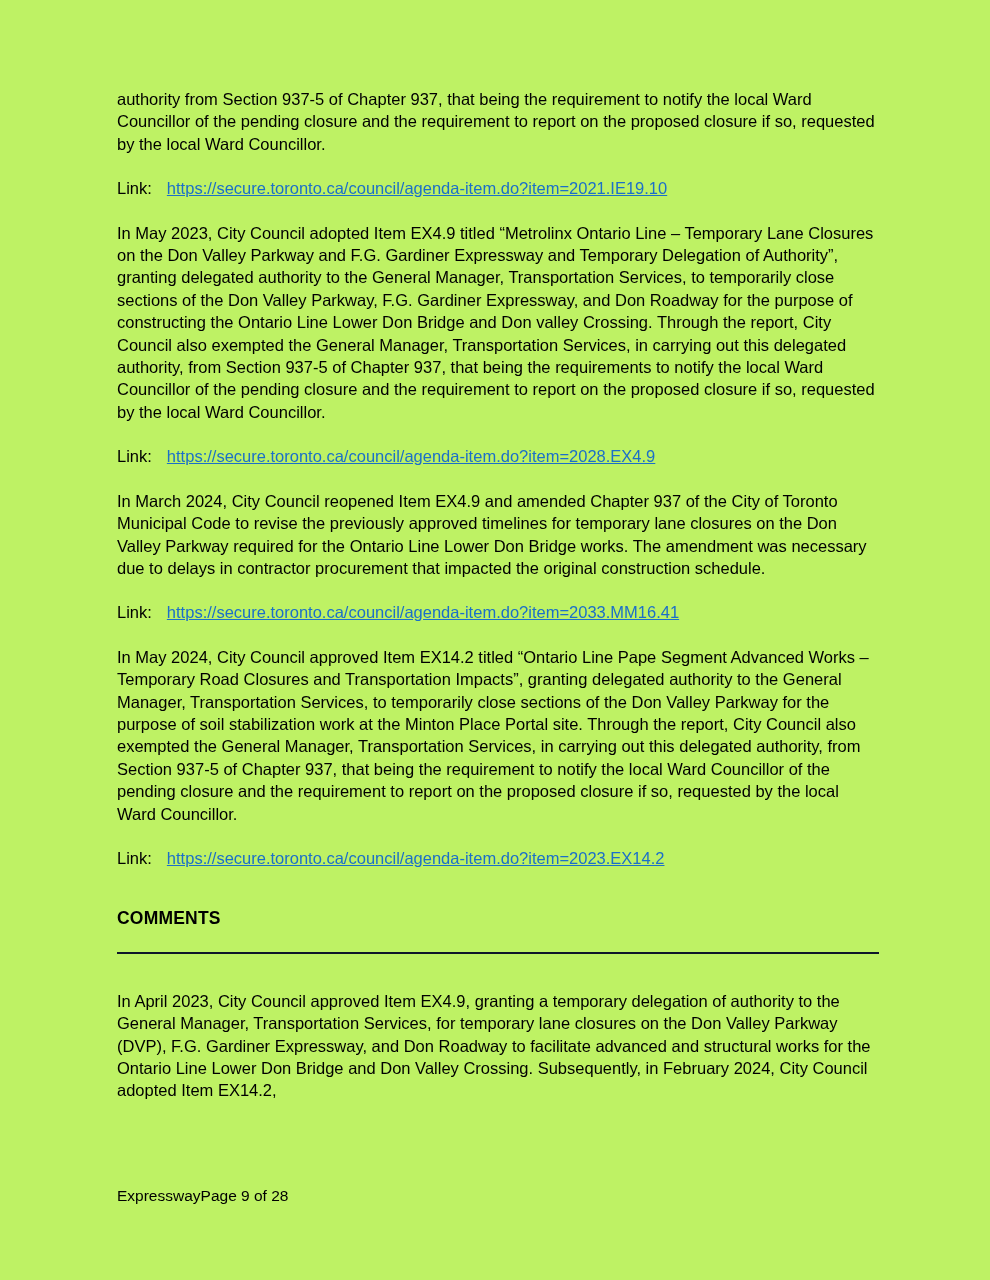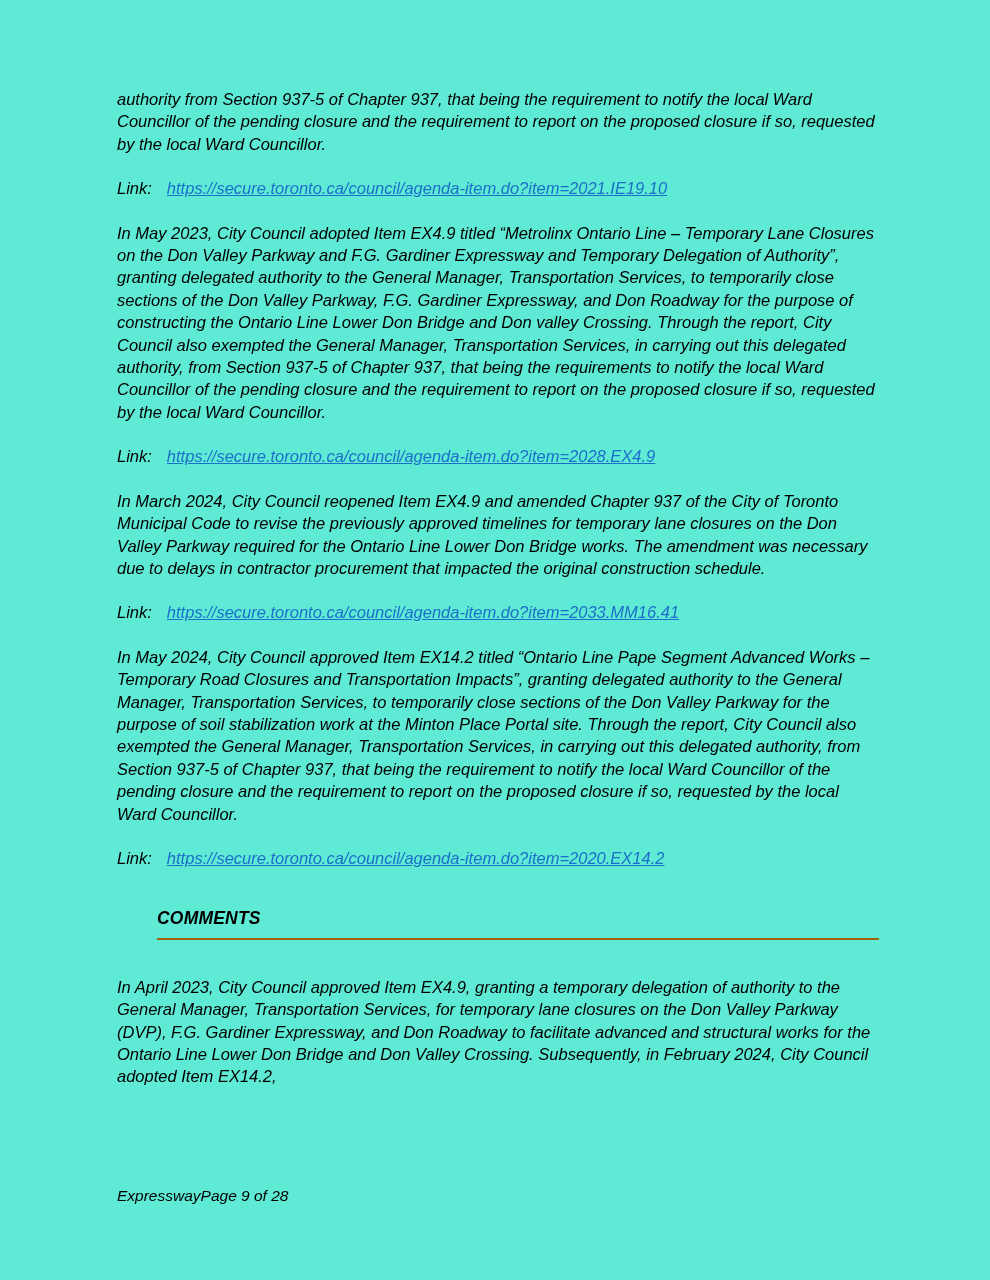--- a/index.html
+++ b/index.html
@@ -1,25 +1,24 @@
 <!DOCTYPE html>
 <html><head>
 <meta charset="utf-8">
 <style>
   * { margin: 0; padding: 0; box-sizing: border-box; }
   html, body { background: #ffffff; }
   .page {
     position: relative;
     width: 990px;
     height: 1280px;
-    background: #5eead4;
+    background: #bef264;
     font-family: "Liberation Sans", "DejaVu Sans", sans-serif;
     color: #000000;
     overflow: hidden;
-    font-style: italic;
   }
   .content {
     position: absolute;
     left: 117px;
     top: 88px;
     width: 762px;
     font-size: 16.5px;
     line-height: 22.4px;
   }
   .para { margin: 0 0 22px 0; }
@@ -31,23 +30,22 @@
     text-decoration-color: #1b6fc9;
     margin-left: 15px;
     cursor: pointer;
   }
   .section-heading {
     margin-top: 38px;
     margin-bottom: 36px;
     font-size: 17.5px;
     font-weight: bold;
     letter-spacing: 0.2px;
-    padding-bottom: 8px;
-    border-bottom: 2px solid #a16207;
-    margin-left: 40px;
+    padding-bottom: 22px;
+    border-bottom: 2px solid #0f172a;
   }
   .footer {
     position: absolute;
     left: 117px;
     top: 1185px;
     width: 761px;
     font-size: 15.5px;
     line-height: 21px;
     color: #000000;
   }
@@ -76,21 +74,21 @@
 
     <p class="para">In March 2024, City Council reopened Item EX4.9 and amended Chapter 937 of the City of Toronto Municipal Code to revise the previously approved timelines for temporary lane closures on the Don Valley Parkway required for the Ontario Line Lower Don Bridge works. The amendment was necessary due to delays in contractor procurement that impacted the original construction schedule.</p>
 
     <p class="link-line">
       <span class="link-label">Link:</span><a class="url">https://secure.toronto.ca/council/agenda-item.do?item=2033.MM16.41</a>
     </p>
 
     <p class="para">In May 2024, City Council approved Item EX14.2 titled “Ontario Line Pape Segment Advanced Works – Temporary Road Closures and Transportation Impacts”, granting delegated authority to the General Manager, Transportation Services, to temporarily close sections of the Don Valley Parkway for the purpose of soil stabilization work at the Minton Place Portal site. Through the report, City Council also exempted the General Manager, Transportation Services, in carrying out this delegated authority, from Section 937-5 of Chapter 937, that being the requirement to notify the local Ward Councillor of the pending closure and the requirement to report on the proposed closure if so, requested by the local Ward Councillor.</p>
 
     <p class="link-line">
-      <span class="link-label">Link:</span><a class="url">https://secure.toronto.ca/council/agenda-item.do?item=2020.EX14.2</a>
+      <span class="link-label">Link:</span><a class="url">https://secure.toronto.ca/council/agenda-item.do?item=2023.EX14.2</a>
     </p>
 
     <h2 class="section-heading">COMMENTS</h2>
 
     <p class="para">In April 2023, City Council approved Item EX4.9, granting a temporary delegation of authority to the General Manager, Transportation Services, for temporary lane closures on the Don Valley Parkway (DVP), F.G. Gardiner Expressway, and Don Roadway to facilitate advanced and structural works for the Ontario Line Lower Don Bridge and Don Valley Crossing. Subsequently, in February 2024, City Council adopted Item EX14.2,</p>
 
   </div>
 
   <div class="footer">
     <div class="footer-row">

